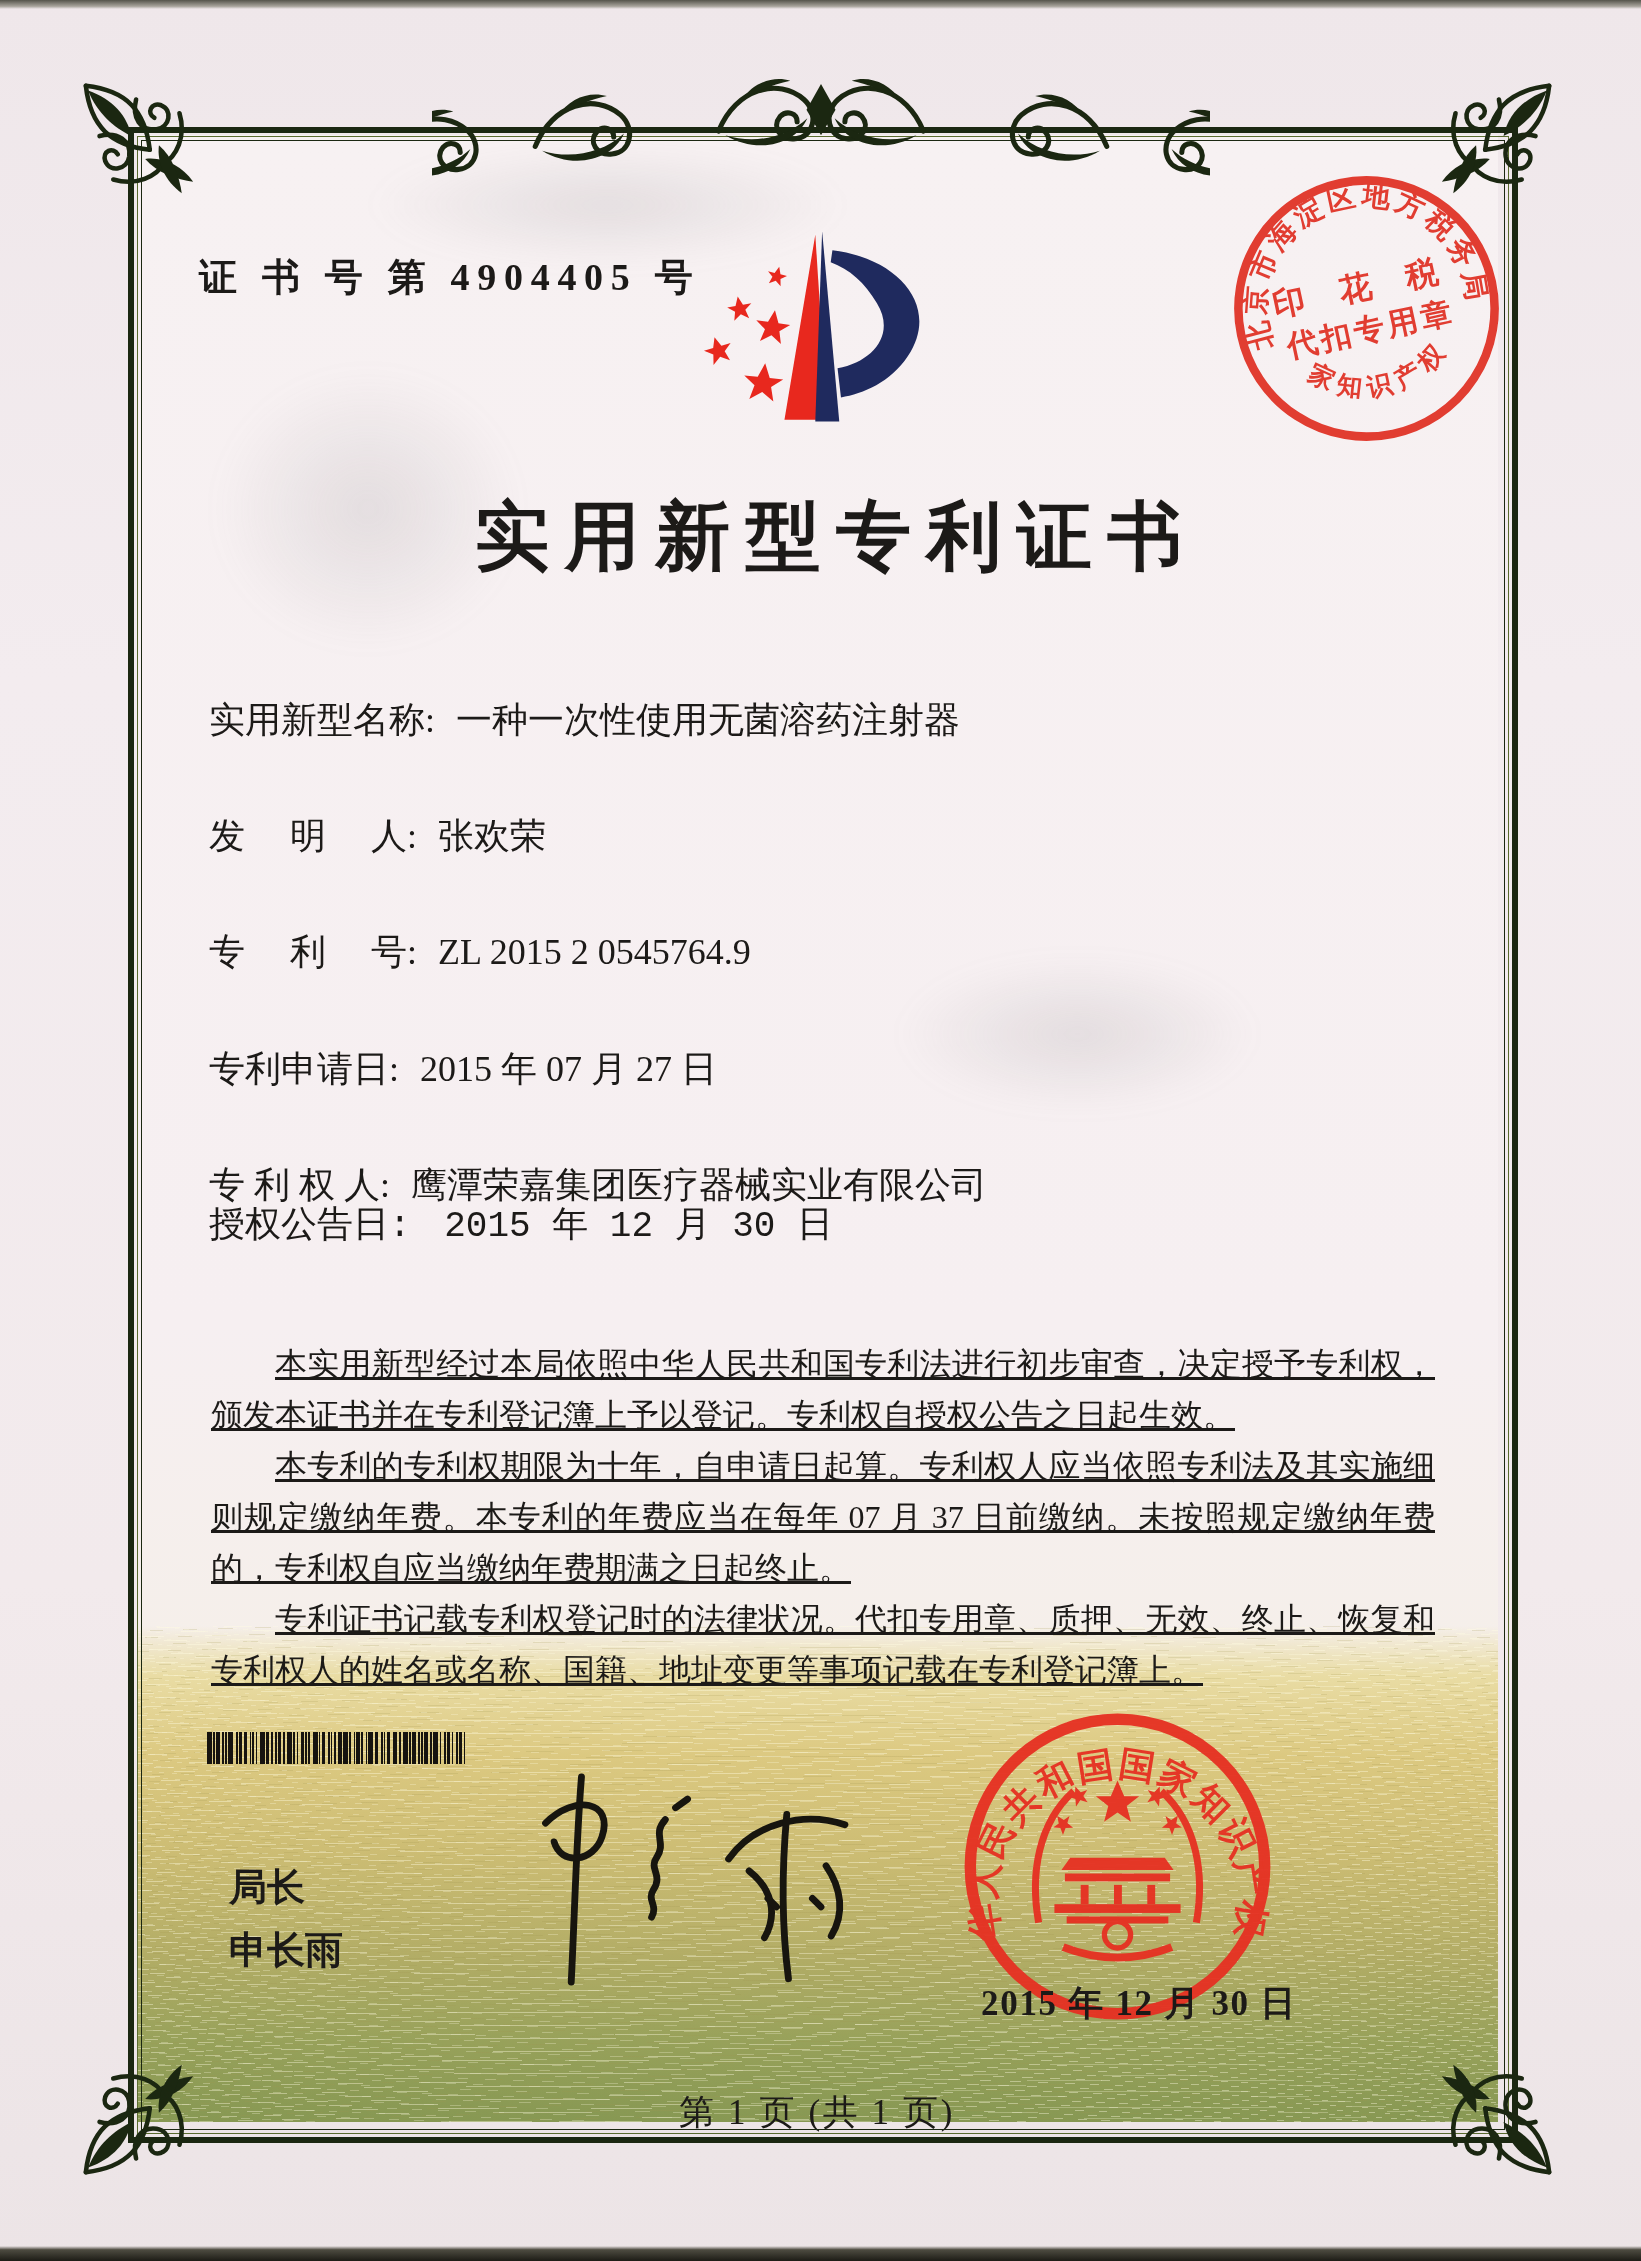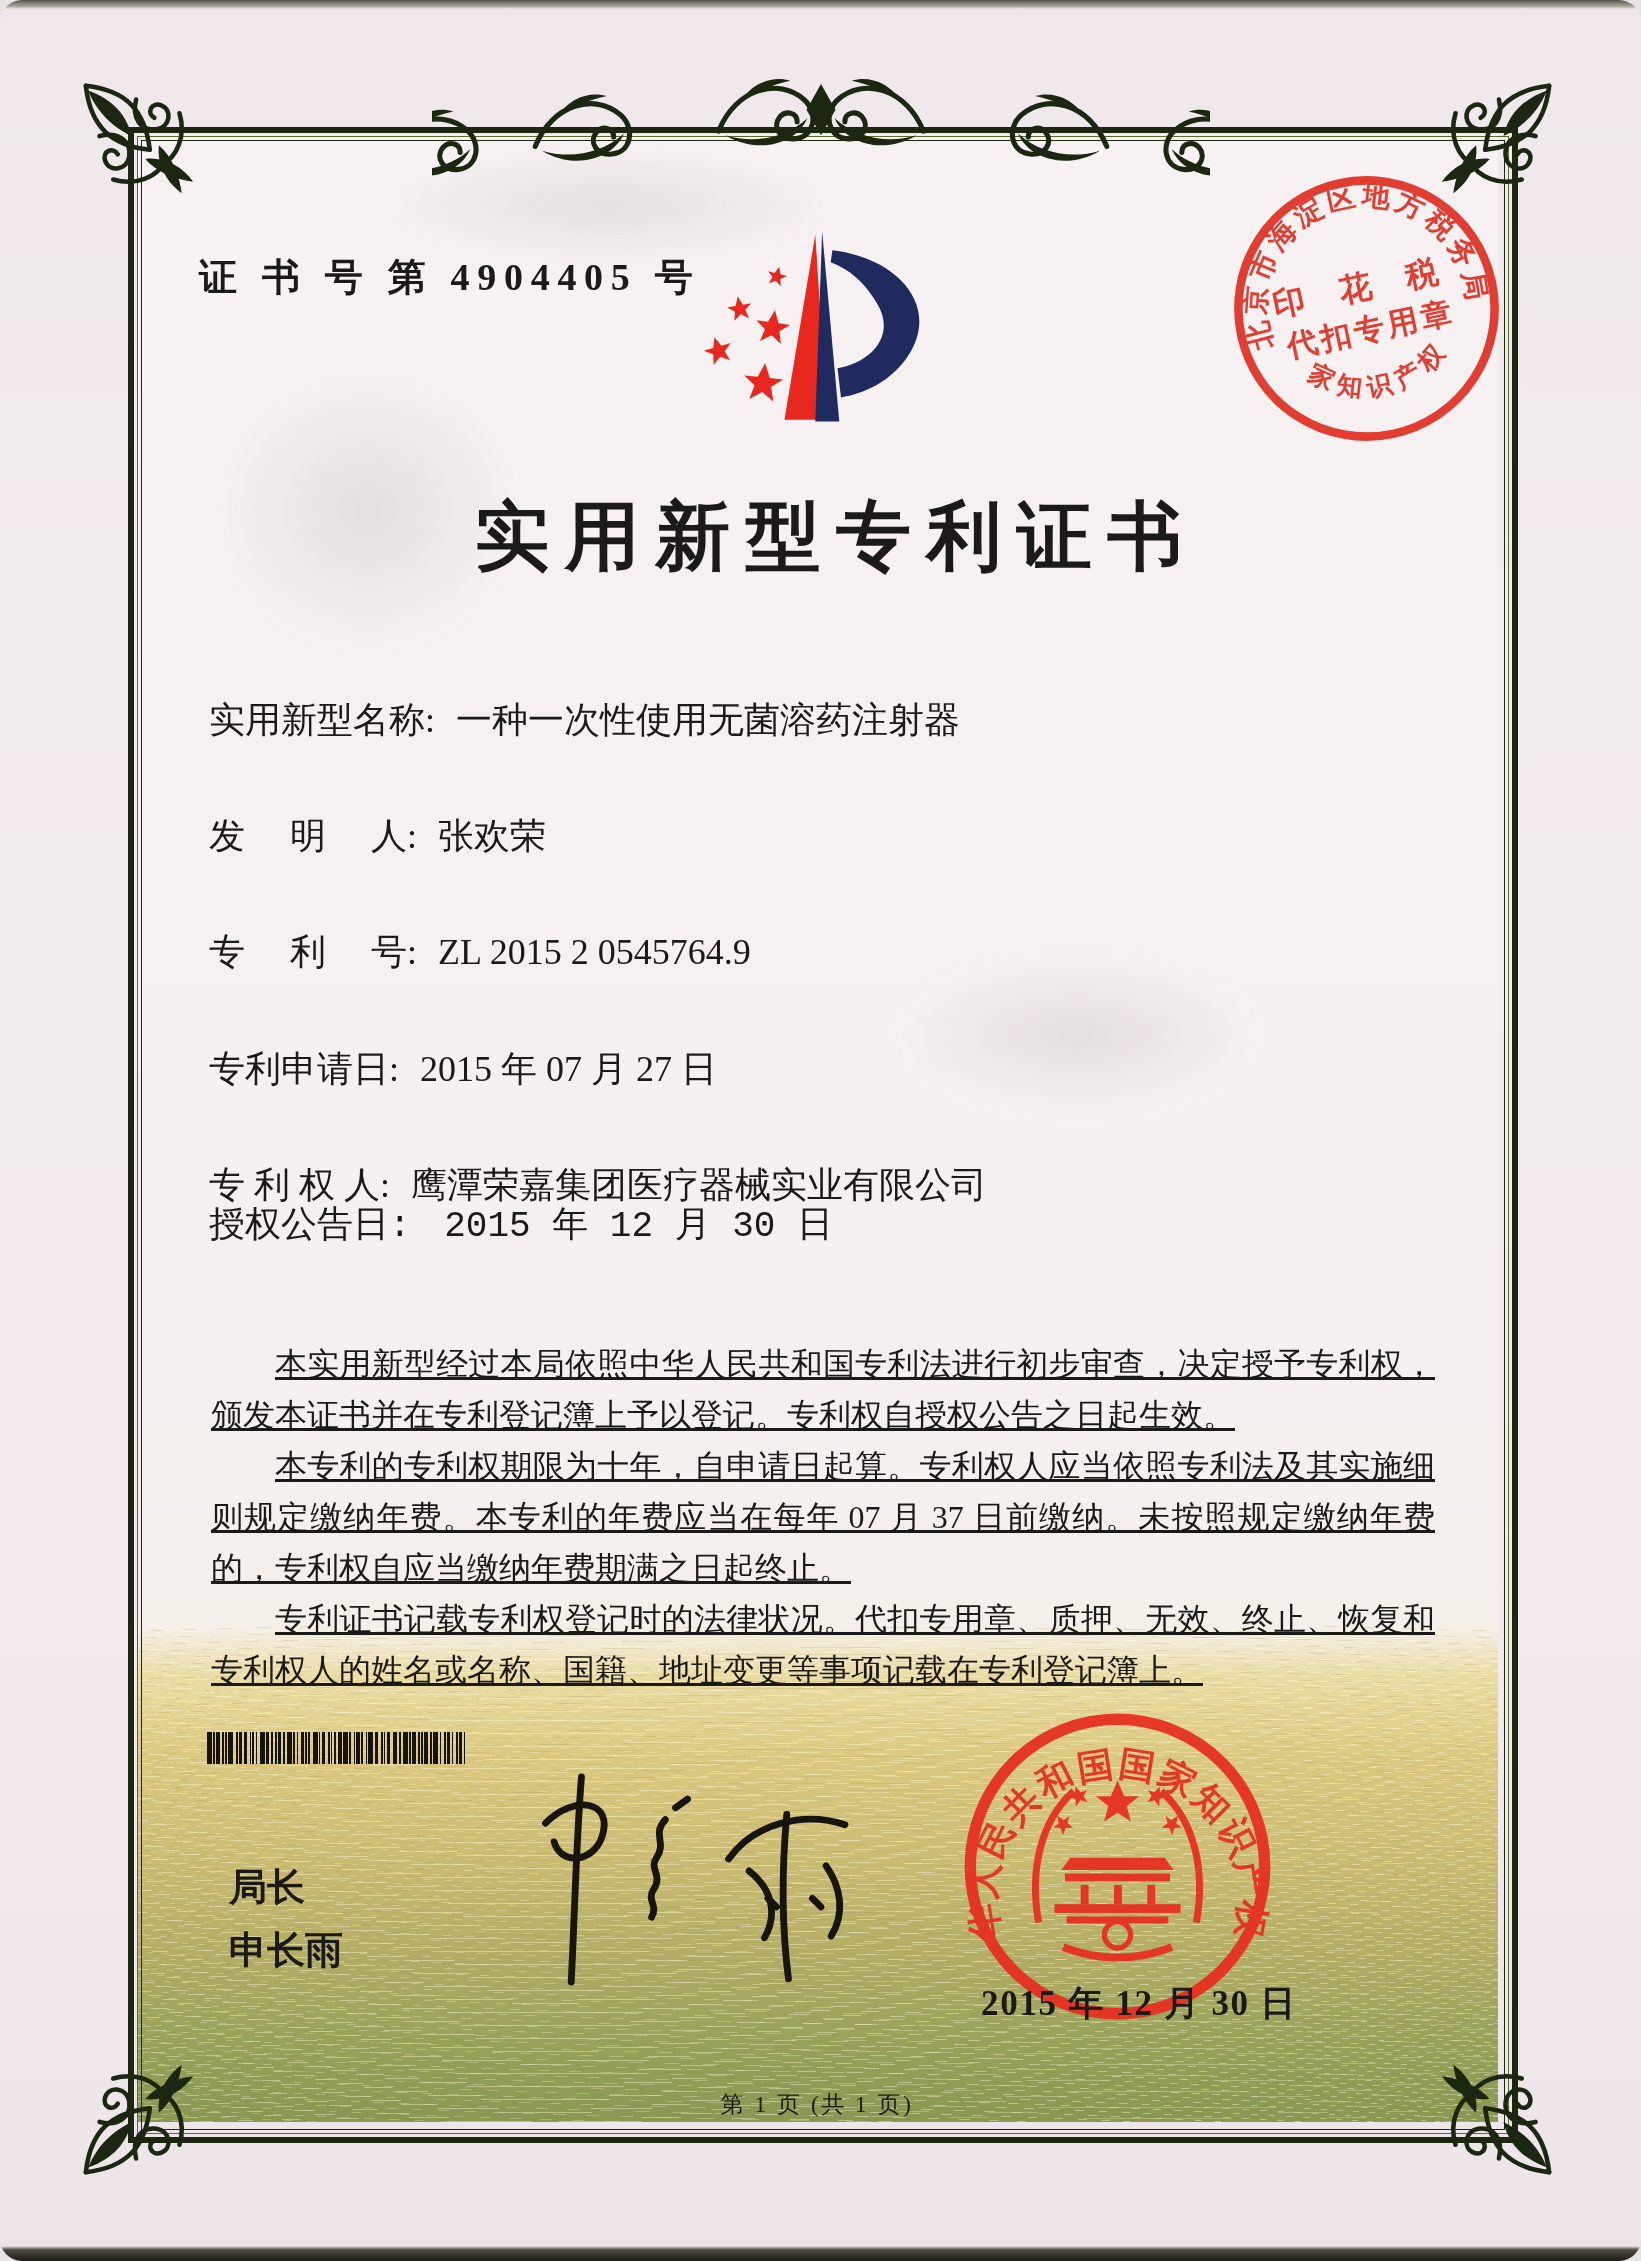--- a/index.html
+++ b/index.html
@@ -1,18 +1,18 @@
 <!DOCTYPE html>
 <html style="font-size:13.7px"><head>
 <meta charset="utf-8">
 <style>
   html,body{margin:0;padding:0;background:#e9e2e4;}
   .page{position:relative;width:1641px;height:2261px;overflow:hidden;
         background:linear-gradient(180deg,#efe7ea 0%,#f3ecef 30%,#f2eaec 70%,#ece4e6 100%);
-        font-family:"Liberation Serif","DejaVu Serif",serif;color:#1c1a18;border-radius:22px;}
+        font-family:"Liberation Serif","DejaVu Serif",serif;color:#1c1a18;}
   .photo-edge-top{position:absolute;left:0;top:0;width:100%;height:8.5px;
         background:linear-gradient(180deg,#55544b,#a8a49c 70%,rgba(168,164,156,0));}
   .photo-edge-bottom{position:absolute;left:0;bottom:0;width:100%;height:15.4px;
         background:linear-gradient(0deg,#1d1c16,#4d4b40 75%,rgba(77,75,64,0));}
   .smudge{position:absolute;border-radius:50%;filter:blur(12px);background:
         radial-gradient(ellipse at center,rgba(140,135,140,.18),rgba(140,135,140,0) 70%);}
 
   
   .frame{position:absolute;left:128px;top:127px;width:1378px;height:2004px;z-index:4;
          border:6px solid #1b2711;pointer-events:none;}
@@ -45,21 +45,21 @@
   .paras p{margin:0;text-indent:2em;font-size:32px;line-height:51px;text-align:justify;font-weight:500;}
   .barcode{position:absolute;left:207px;top:1732px;width:298px;height:32px;z-index:3;font-size:0;}
   .barcode i{display:inline-block;height:100%;background:#16130f;vertical-align:top;}
   .sig-title{position:absolute;left:229px;top:1862px;z-index:3;font-size:38px;font-weight:700;
          font-family:"Liberation Sans","DejaVu Sans",sans-serif;}
   .sig-name{position:absolute;left:229px;top:1925px;z-index:3;font-size:38px;font-weight:700;
          font-family:"Liberation Sans","DejaVu Sans",sans-serif;}
   .signature{position:absolute;left:472px;top:1770px;width:402px;height:231px;z-index:3;}
   .seal{position:absolute;left:951px;top:1700px;width:333px;height:333px;z-index:3;opacity:.95;}
   .issue-date{position:absolute;left:981px;top:1980px;z-index:3;font-size:35px;font-weight:600;letter-spacing:1.7px;}
-  .footer{position:absolute;left:128px;top:2089px;width:1378px;text-align:center;z-index:3;font-size:23px;letter-spacing:2.6px;}
+  .footer{position:absolute;left:128px;top:2089px;width:1378px;text-align:center;z-index:3;font-size:35px;letter-spacing:2.6px;}
 </style>
 </head>
 <body>
 
 <div class="page">
 
   <div class="photo-edge-top"></div>
   <div class="photo-edge-bottom"></div>
   <div class="inner-paper"></div>
   <div class="smudge" style="left:368px;top:145px;width:479px;height:120px;"></div>

